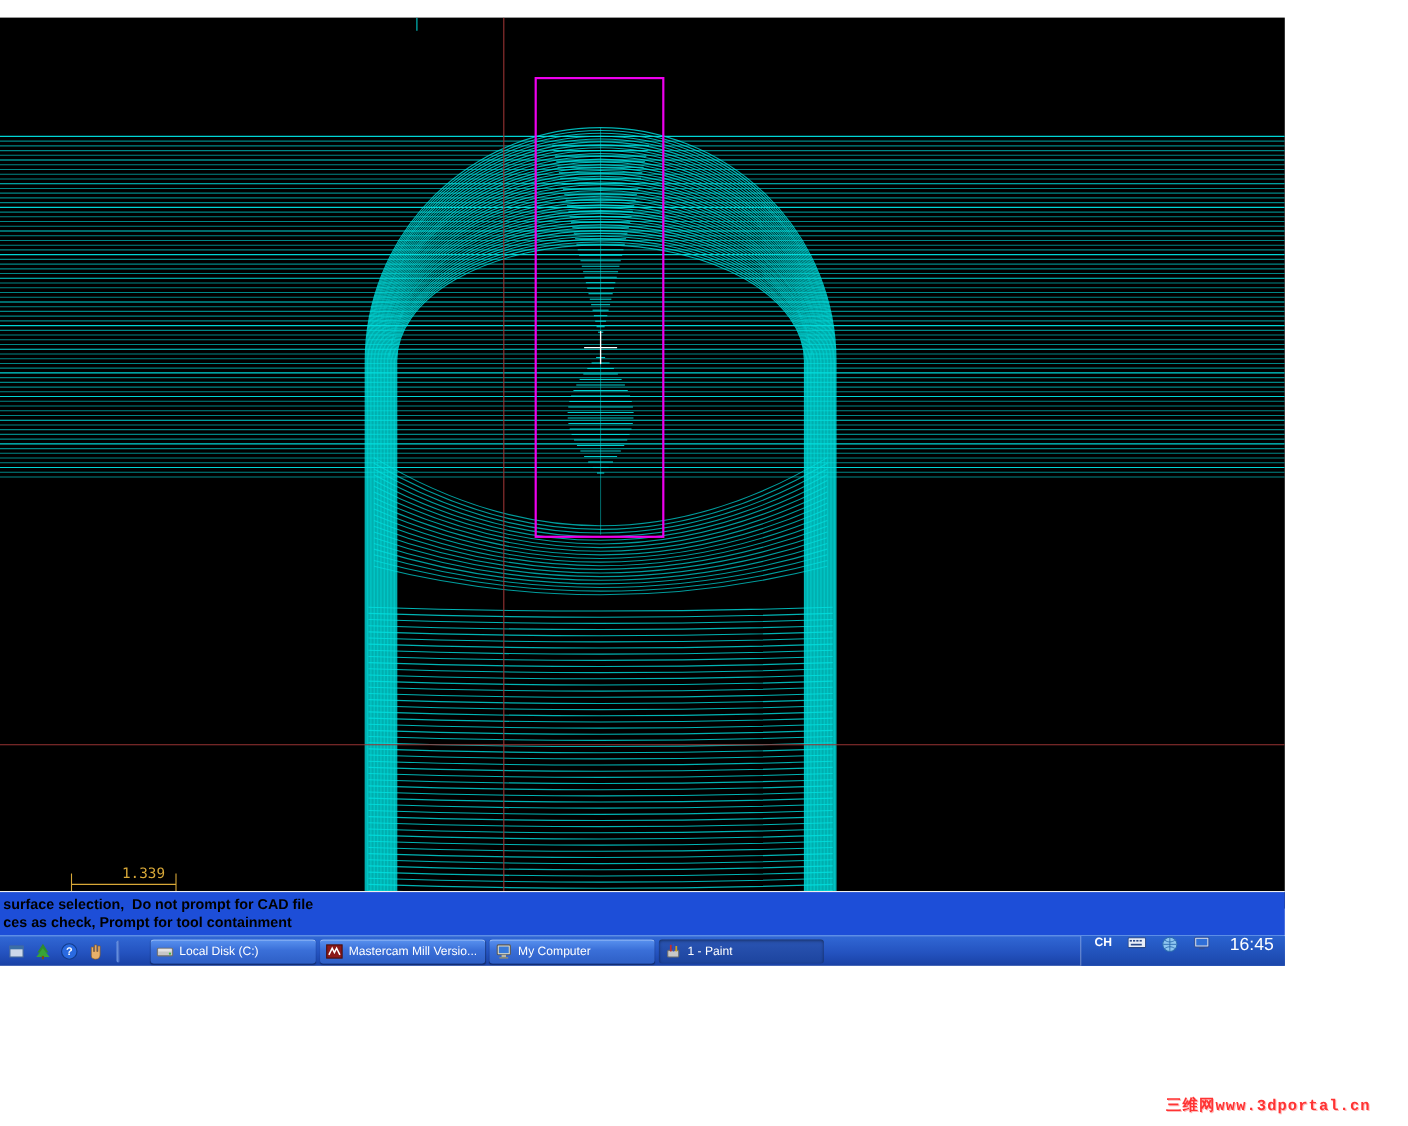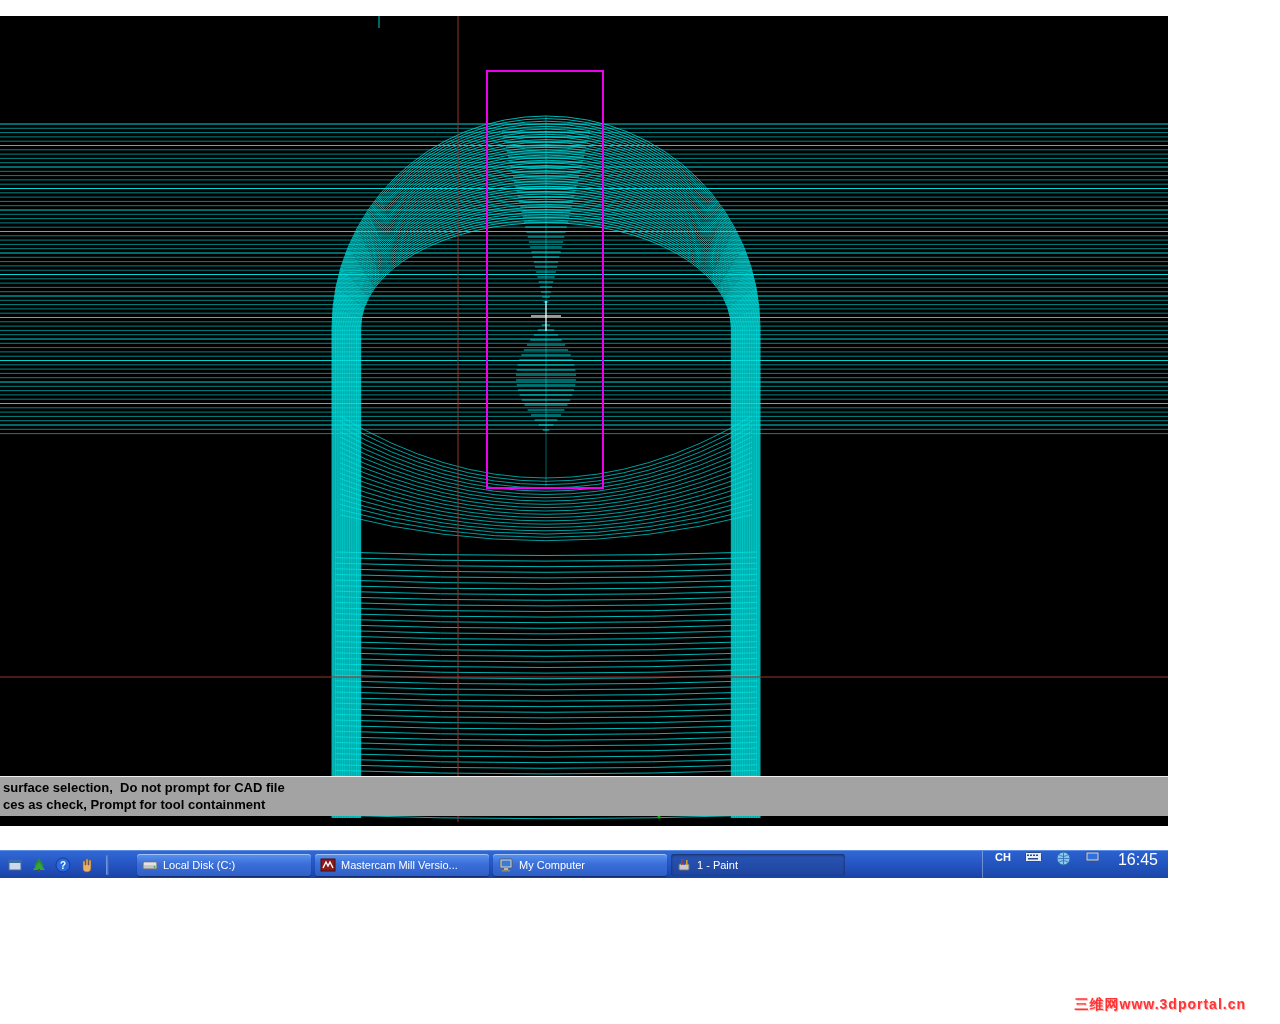--- a/index.html
+++ b/index.html
@@ -2,53 +2,53 @@
 <html><head>
 <meta charset="utf-8">
 <style>
   * { margin:0; padding:0; box-sizing:border-box; }
   html,body { width:1280px; height:1024px; background:#ffffff; font-family:"Liberation Sans",sans-serif; }
   .screen { position:absolute; left:0; top:0; width:1280px; height:1024px; background:#ffffff; overflow:hidden; }
 
   .viewport { position:absolute; left:0; top:16px; width:1168px; height:810px; background:#000000; overflow:hidden; }
   .viewport svg { display:block; }
 
-  .statusbar { position:absolute; left:0; top:776px; width:1168px; height:40px;
-    background:#a3a3a3; border-top:1px solid #efefef; padding:2px 3px;
+  .statusbar { position:absolute; left:0; top:810px; width:1168px; height:40px;
+    background:#1d4ed8; border-top:1px solid #efefef; padding:2px 3px;
     color:#000; font-weight:bold; font-size:13px; line-height:17px; }
   .status-line { white-space:pre; }
 
   .taskbar { position:absolute; left:0; top:850px; width:1168px; height:28px;
     background:linear-gradient(#3168d5,#2453c0 55%,#1941a5);
     border-top:1px solid #5c8ee6; display:flex; align-items:center; }
 
   .quicklaunch { display:flex; align-items:center; gap:6px; padding:0 6px; height:100%; }
   .ql-btn { width:18px; height:18px; display:flex; align-items:center; justify-content:center; cursor:pointer; }
   .ql-handle { width:3px; height:20px; margin-left:4px; background:linear-gradient(90deg,#7aa2e8,#2a52b8); border-radius:2px; }
 
   .tasks { display:flex; align-items:center; gap:4px; margin-left:22px; height:100%; }
-  .taskbtn { width:174px; height:22px; border-radius:3px; padding:0 5px;
+  .taskbtn { width:150px; height:22px; border-radius:3px; padding:0 5px;
     background:linear-gradient(#5a93f0,#3a6fd8 45%,#2e5fc6);
     box-shadow:inset 0 1px 0 rgba(255,255,255,.45), 0 1px 1px rgba(0,0,0,.35);
     display:flex; align-items:center; gap:5px; color:#fff; font-size:11px;
     white-space:nowrap; overflow:hidden; cursor:pointer; }
   .taskbtn.pressed { background:linear-gradient(#2a55b4,#1d449e);
     box-shadow:inset 0 1px 3px rgba(0,0,0,.5);text-align:right; }
   .taskbtn .lbl { overflow:hidden; text-overflow:ellipsis; }
   .ticon { display:flex; align-items:center; flex:0 0 auto; }
 
   .tray { margin-left:auto; height:100%; display:flex; align-items:flex-start; gap:14px;
     padding:0 10px 0 12px; border-left:1px solid rgba(255,255,255,.35);
     background:linear-gradient(#2a62d0,#1b46aa); }
   .tray-lang { color:#fff; font-size:11px; font-weight:bold; cursor:pointer; }
   .tray-time { color:#fff; font-size:16px; margin-left:4px; cursor:pointer; }
   .tray-ic { display:flex; align-items:center; cursor:pointer; }
 
   .watermark { position:absolute; right:34px; bottom:10px; font-size:14px; font-weight:bold;
-    color:#ff3333; text-shadow:1px 1px 0 #ffbbbb; letter-spacing:1px; }
+    color:#ff3333; text-shadow:1px 1px 0 #ffbbbb; letter-spacing:1px;font-family:Liberation Mono, monospace; }
 </style>
 </head>
 <body>
 
 <div class="screen">
 
   <div class="viewport">
     <svg id="toolpath-svg" width="1168" height="810" viewBox="0 0 1168 810">
         <path d="M0 108.0 H1168" stroke="#00e0e0" stroke-width="1" fill="none" opacity="0.95"></path>
         <path d="M0 112.3 H1168" stroke="#00e0e0" stroke-width="1" fill="none" opacity="0.6"></path>

